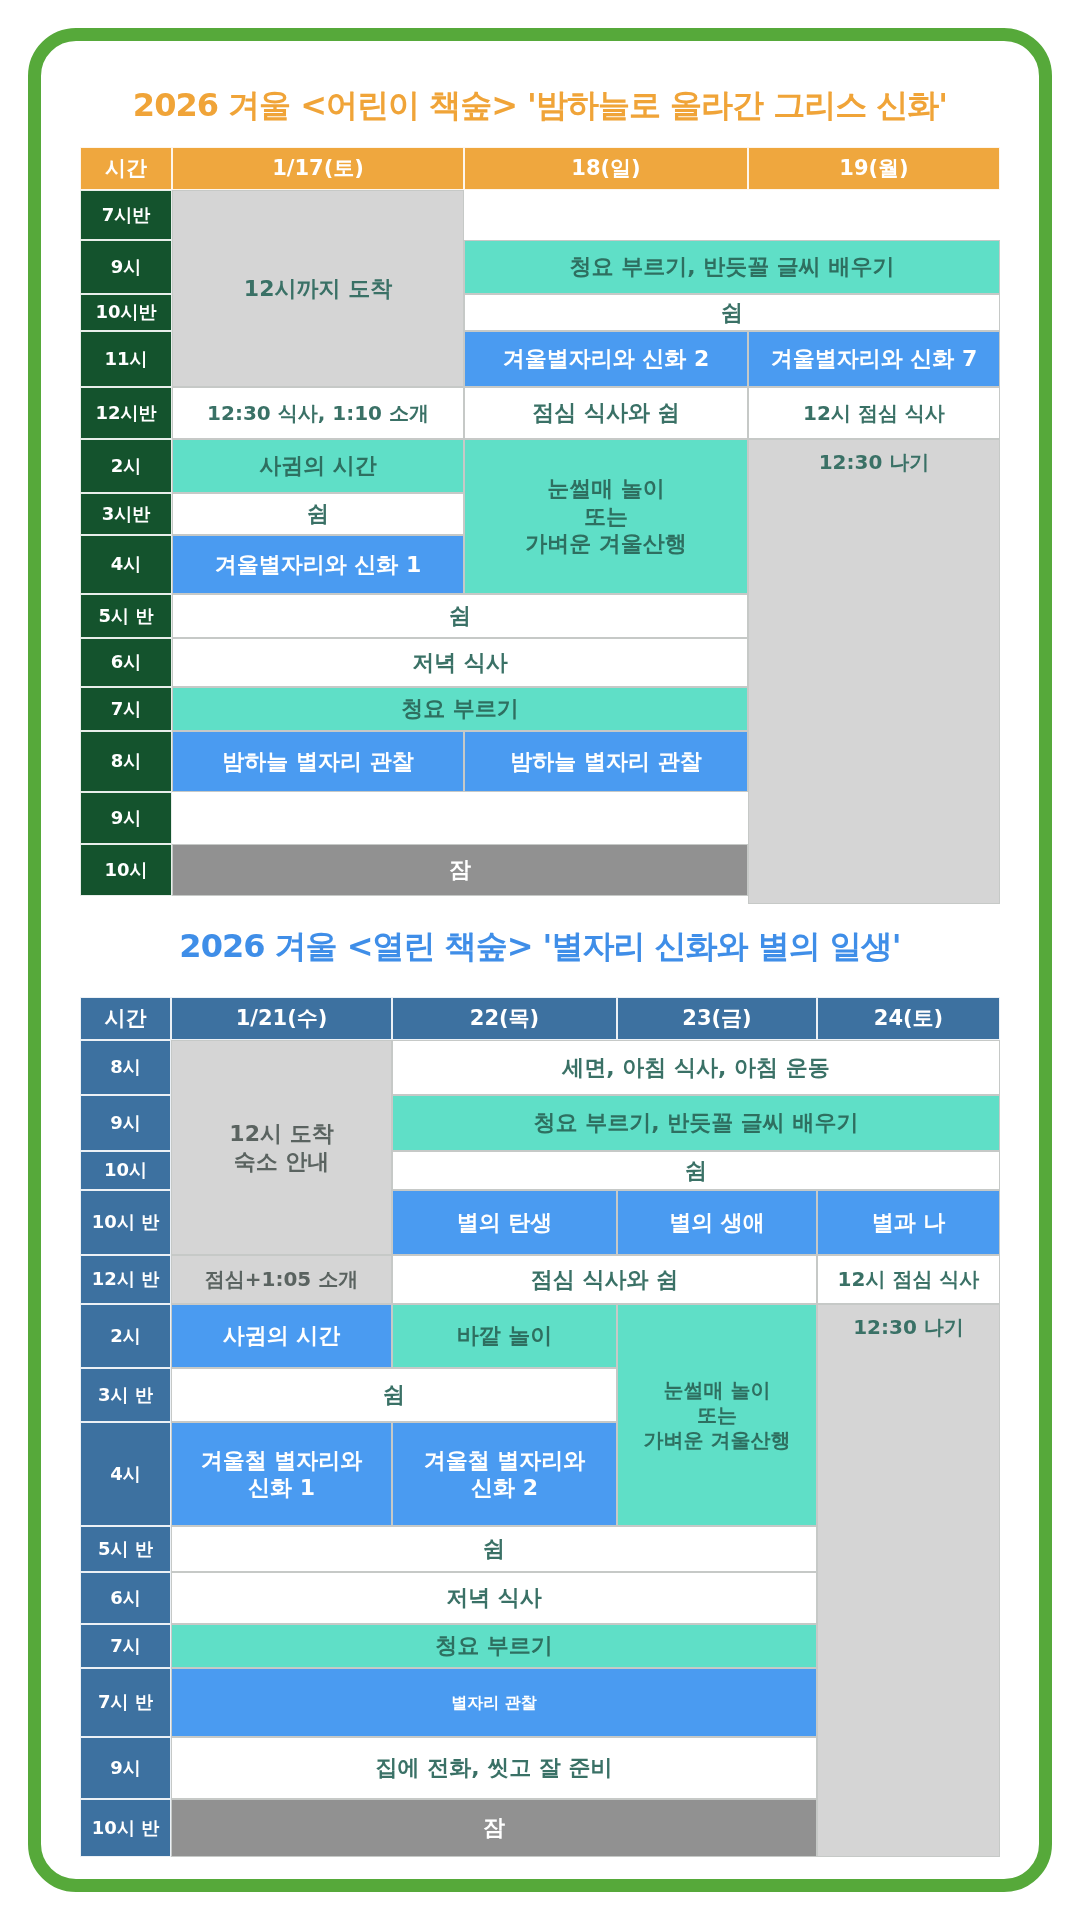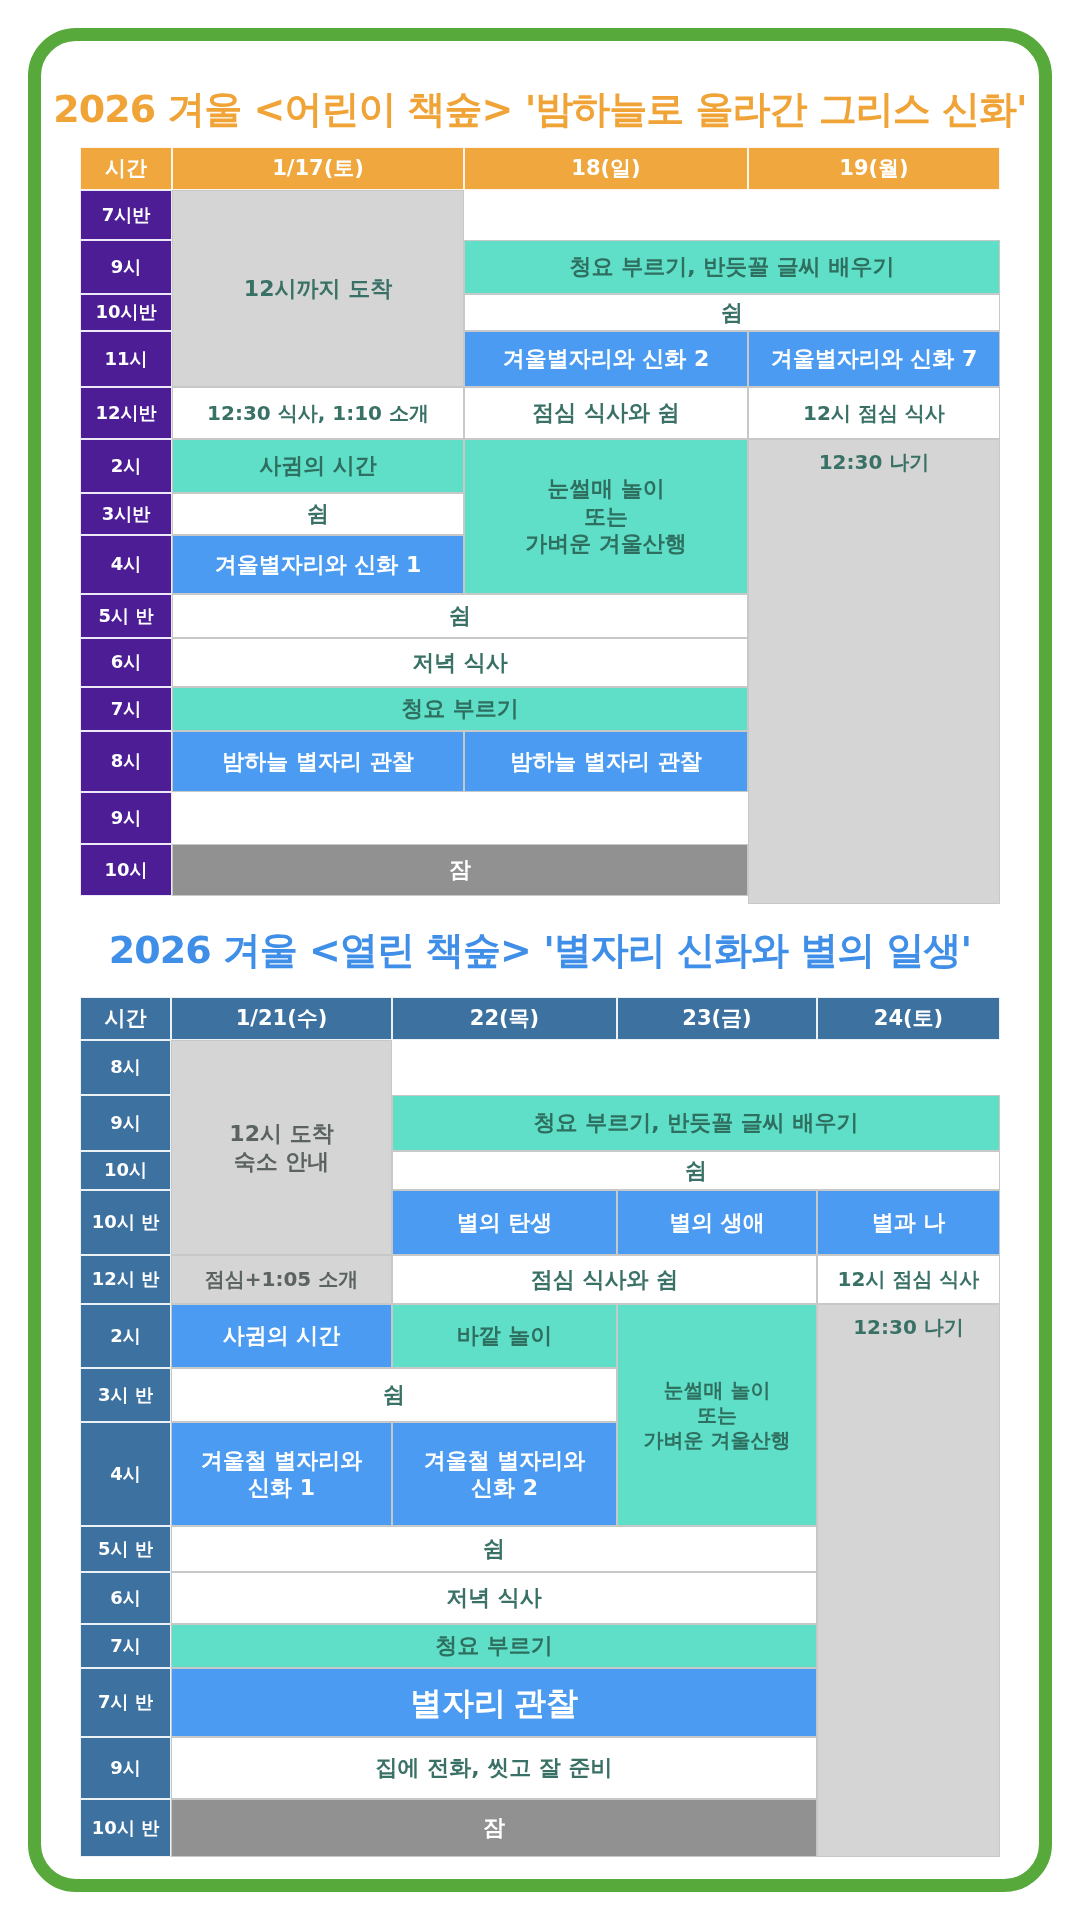--- a/index.html
+++ b/index.html
@@ -6,21 +6,21 @@
   body{
     width:1080px;height:1920px;position:relative;background:#ffffff;
     font-family:"DejaVu Sans","Liberation Sans",sans-serif;overflow:hidden;
   }
   .frame{
     position:absolute;left:28px;top:28px;right:28px;bottom:28px;
     border:13px solid #56a93a;border-radius:48px;pointer-events:none;
   }
   .page-title{
     position:absolute;left:50px;right:50px;text-align:center;
-    font-weight:bold;font-size:38px;letter-spacing:-1px;white-space:nowrap;
+    font-weight:bold;font-size:32px;letter-spacing:-1px;white-space:nowrap;
   }
   .t1-title{top:84px;color:#f0a438;}
   .t2-title{top:925px;color:#3f8ee8;}
 
   .schedule{position:absolute;display:grid;}
   .t1{
     left:80px;top:147px;width:920px;
     grid-template-columns:92px 292px 284px 252px;
     grid-template-rows:43px 50px 54px 37px 56px 52px 54px 42px 59px 44px 49px 44px 61px 52px 52px 8px;
   }
@@ -31,30 +31,30 @@
   }
   .cell{
     display:flex;align-items:center;justify-content:center;text-align:center;
     font-weight:bold;font-size:22px;line-height:1.25;white-space:pre-line;
     border:1px solid #c6c9c7;color:#3a7166;background:#ffffff;
   }
   .hdr{border-color:rgba(255,255,255,.9);color:#ffffff;font-size:21px;}
   .t1 .hdr{background:#efa73e;}
   .t2 .hdr{background:#3d71a0;}
   .time{border-color:rgba(255,255,255,.9);color:#ffffff;font-size:18px;}
-  .t1 .time{background:#4c1d95;}
+  .t1 .time{background:#14532d;}
   .t2 .time{background:#3d71a0;}
   .bg-teal{background:#5fdfc7;color:#2e6f60;}
   .bg-blue{background:#4a9bf1;color:#ffffff;}
   .bg-grey{background:#d5d5d5;}
   .bg-dark{background:#919191;color:#ffffff;}
   .tx-muted{color:#5a6360;}
   .v-top{align-items:flex-start;padding-top:10px;box-sizing:border-box;}
   .small{font-size:20px;}
-  .big{font-size:32px;font-family:Liberation Serif, serif;}
+  .big{font-size:16px;}
 </style>
 </head>
 <body>
 
 <div class="frame"></div>
 
 <div class="page-title t1-title">2026 겨울 &lt;어린이 책숲&gt; '밤하늘로 올라간 그리스 신화'</div>
 
 <section class="schedule t1">
 
@@ -121,20 +121,21 @@
   <div class="cell time" style="grid-area:9/1">4시</div>
   <div class="cell time" style="grid-area:10/1">5시 반</div>
   <div class="cell time" style="grid-area:11/1">6시</div>
   <div class="cell time" style="grid-area:12/1">7시</div>
   <div class="cell time" style="grid-area:13/1">7시 반</div>
   <div class="cell time" style="grid-area:14/1">9시</div>
   <div class="cell time" style="grid-area:15/1">10시 반</div>
 
   <div class="cell bg-grey tx-muted" style="grid-area:2/2/span 4/span 1">12시 도착
 숙소 안내</div>
+  <div class="cell" style="grid-area:2/3/auto/span 3">세면, 아침 식사, 아침 운동</div>
   <div class="cell bg-teal" style="grid-area:3/3/auto/span 3">청요 부르기, 반듯꼴 글씨 배우기</div>
   <div class="cell" style="grid-area:4/3/auto/span 3">쉼</div>
   <div class="cell bg-blue" style="grid-area:5/3">별의 탄생</div>
   <div class="cell bg-blue" style="grid-area:5/4">별의 생애</div>
   <div class="cell bg-blue" style="grid-area:5/5">별과 나</div>
   <div class="cell bg-grey tx-muted small" style="grid-area:6/2">점심+1:05 소개</div>
   <div class="cell" style="grid-area:6/3/auto/span 2">점심 식사와 쉼</div>
   <div class="cell small" style="grid-area:6/5">12시 점심 식사</div>
   <div class="cell bg-blue" style="grid-area:7/2">사귐의 시간</div>
   <div class="cell bg-teal" style="grid-area:7/3">바깥 놀이</div>

